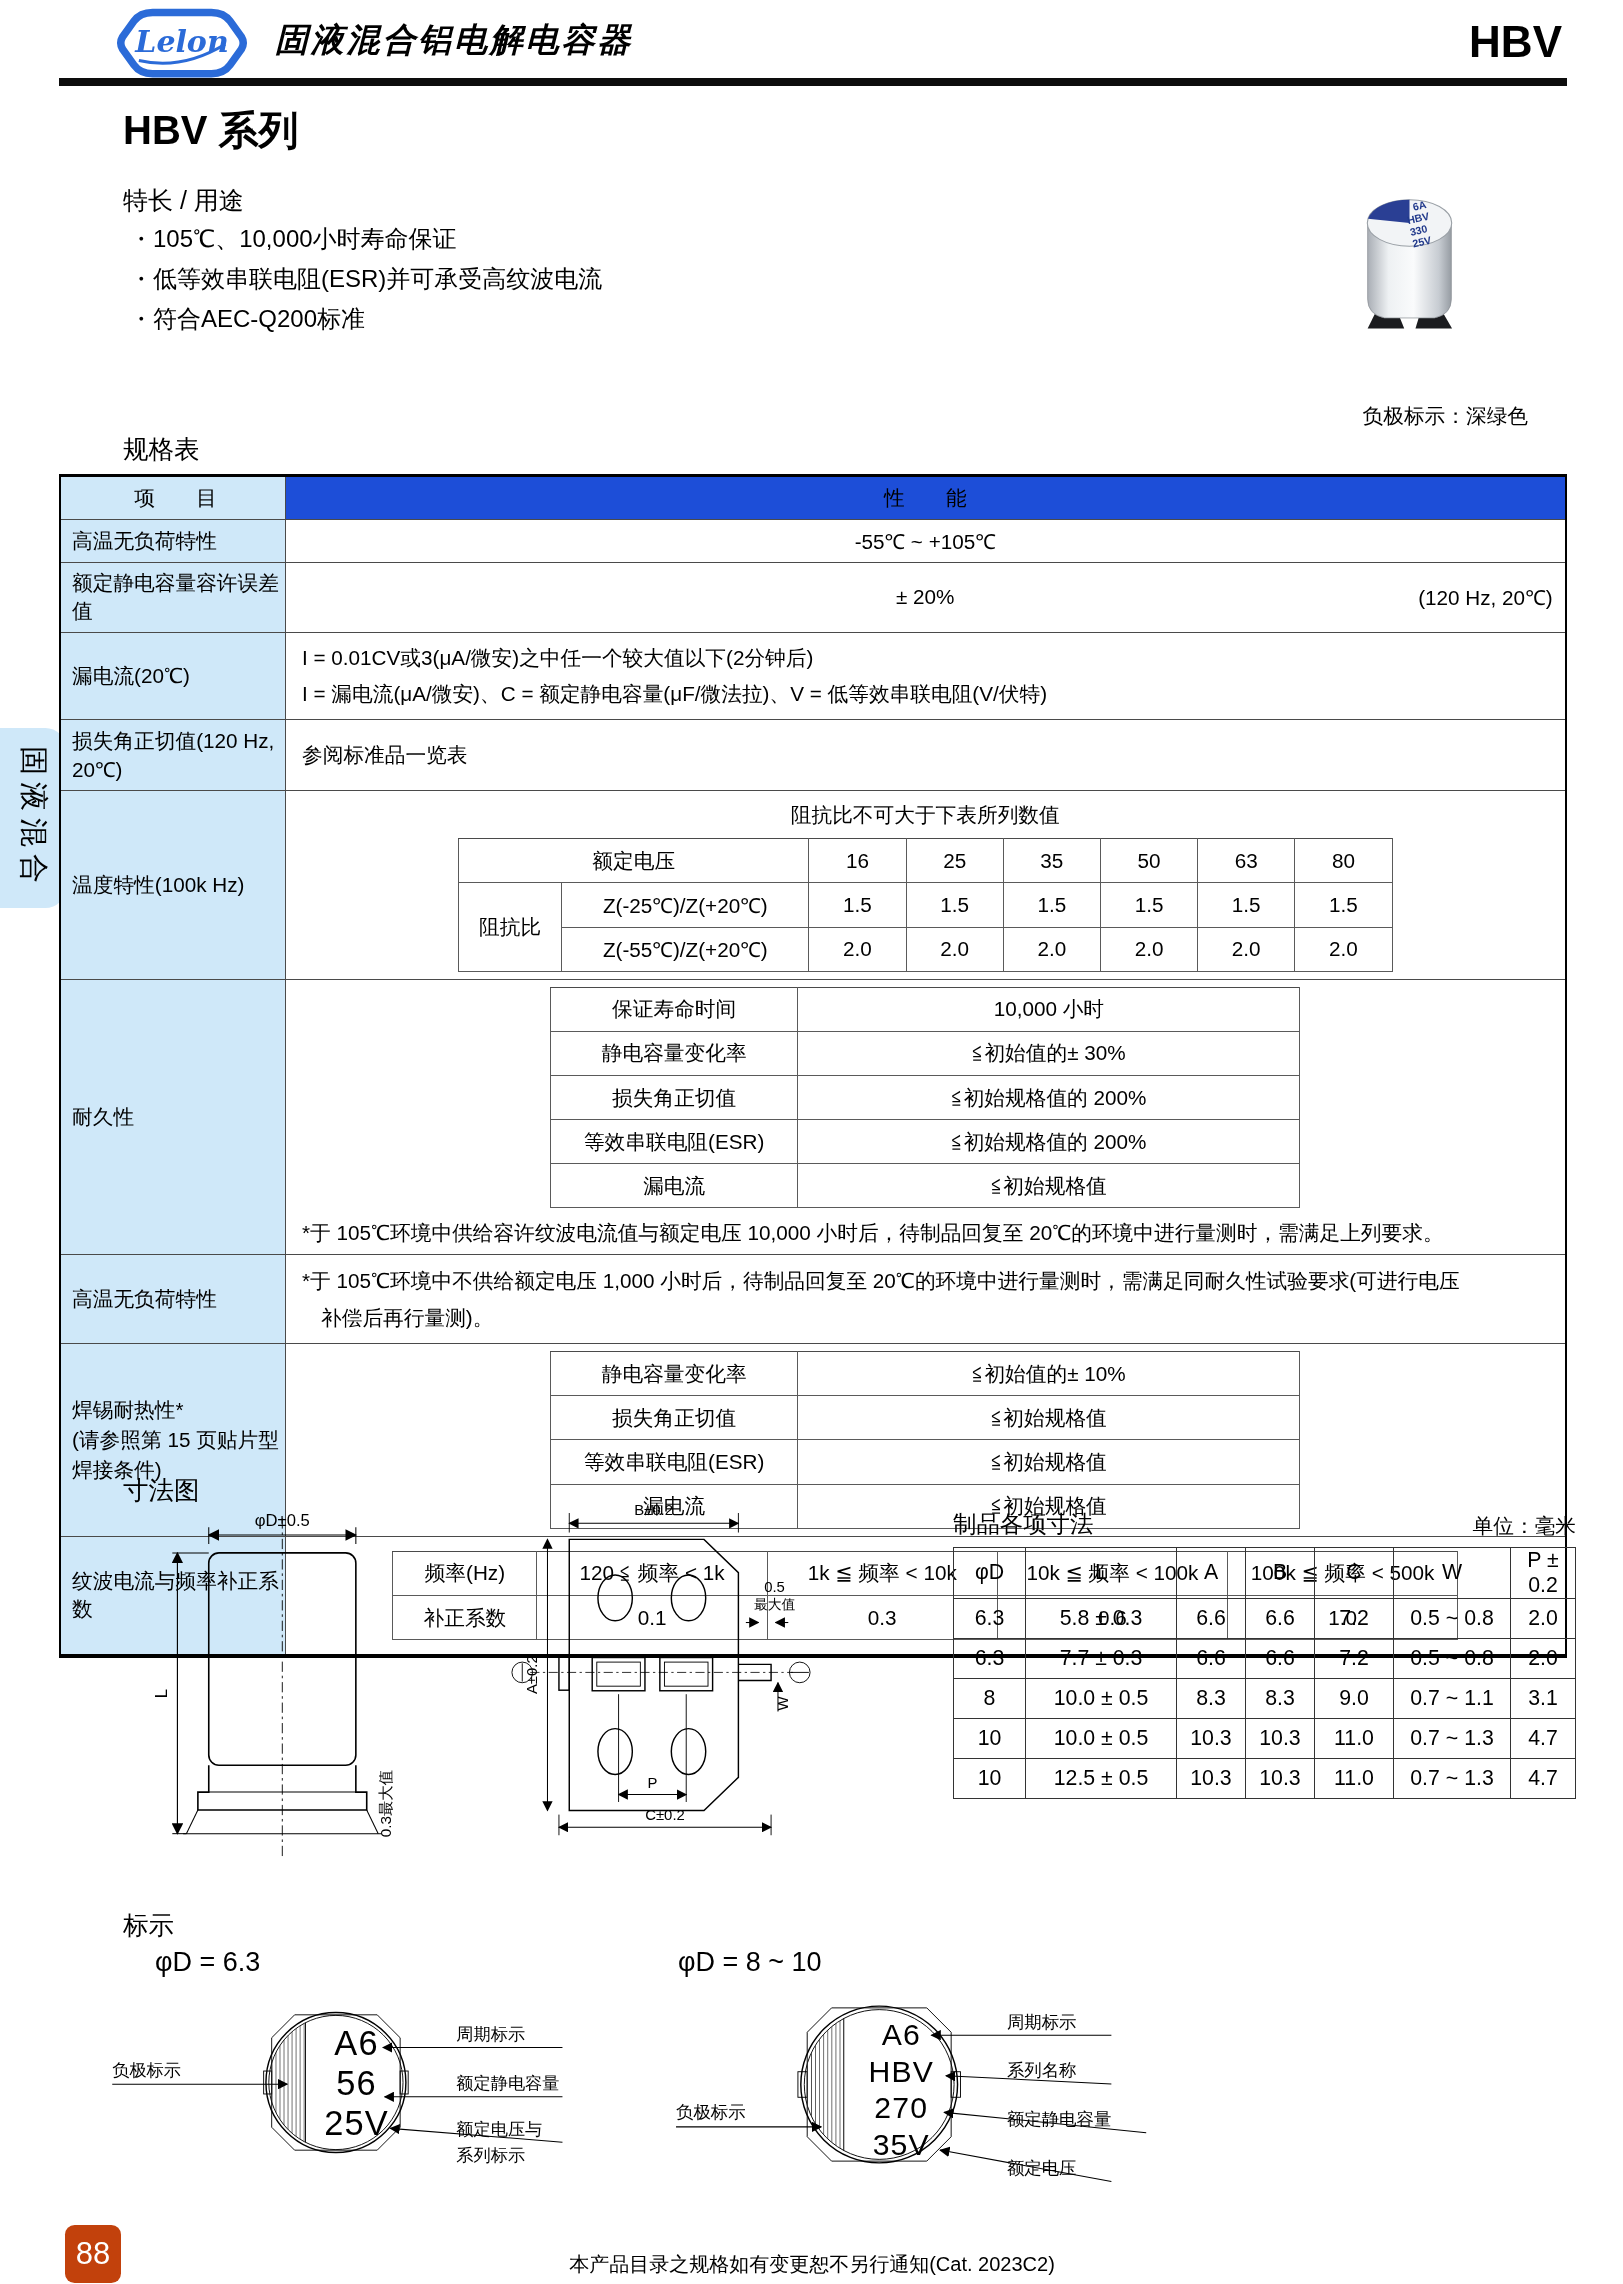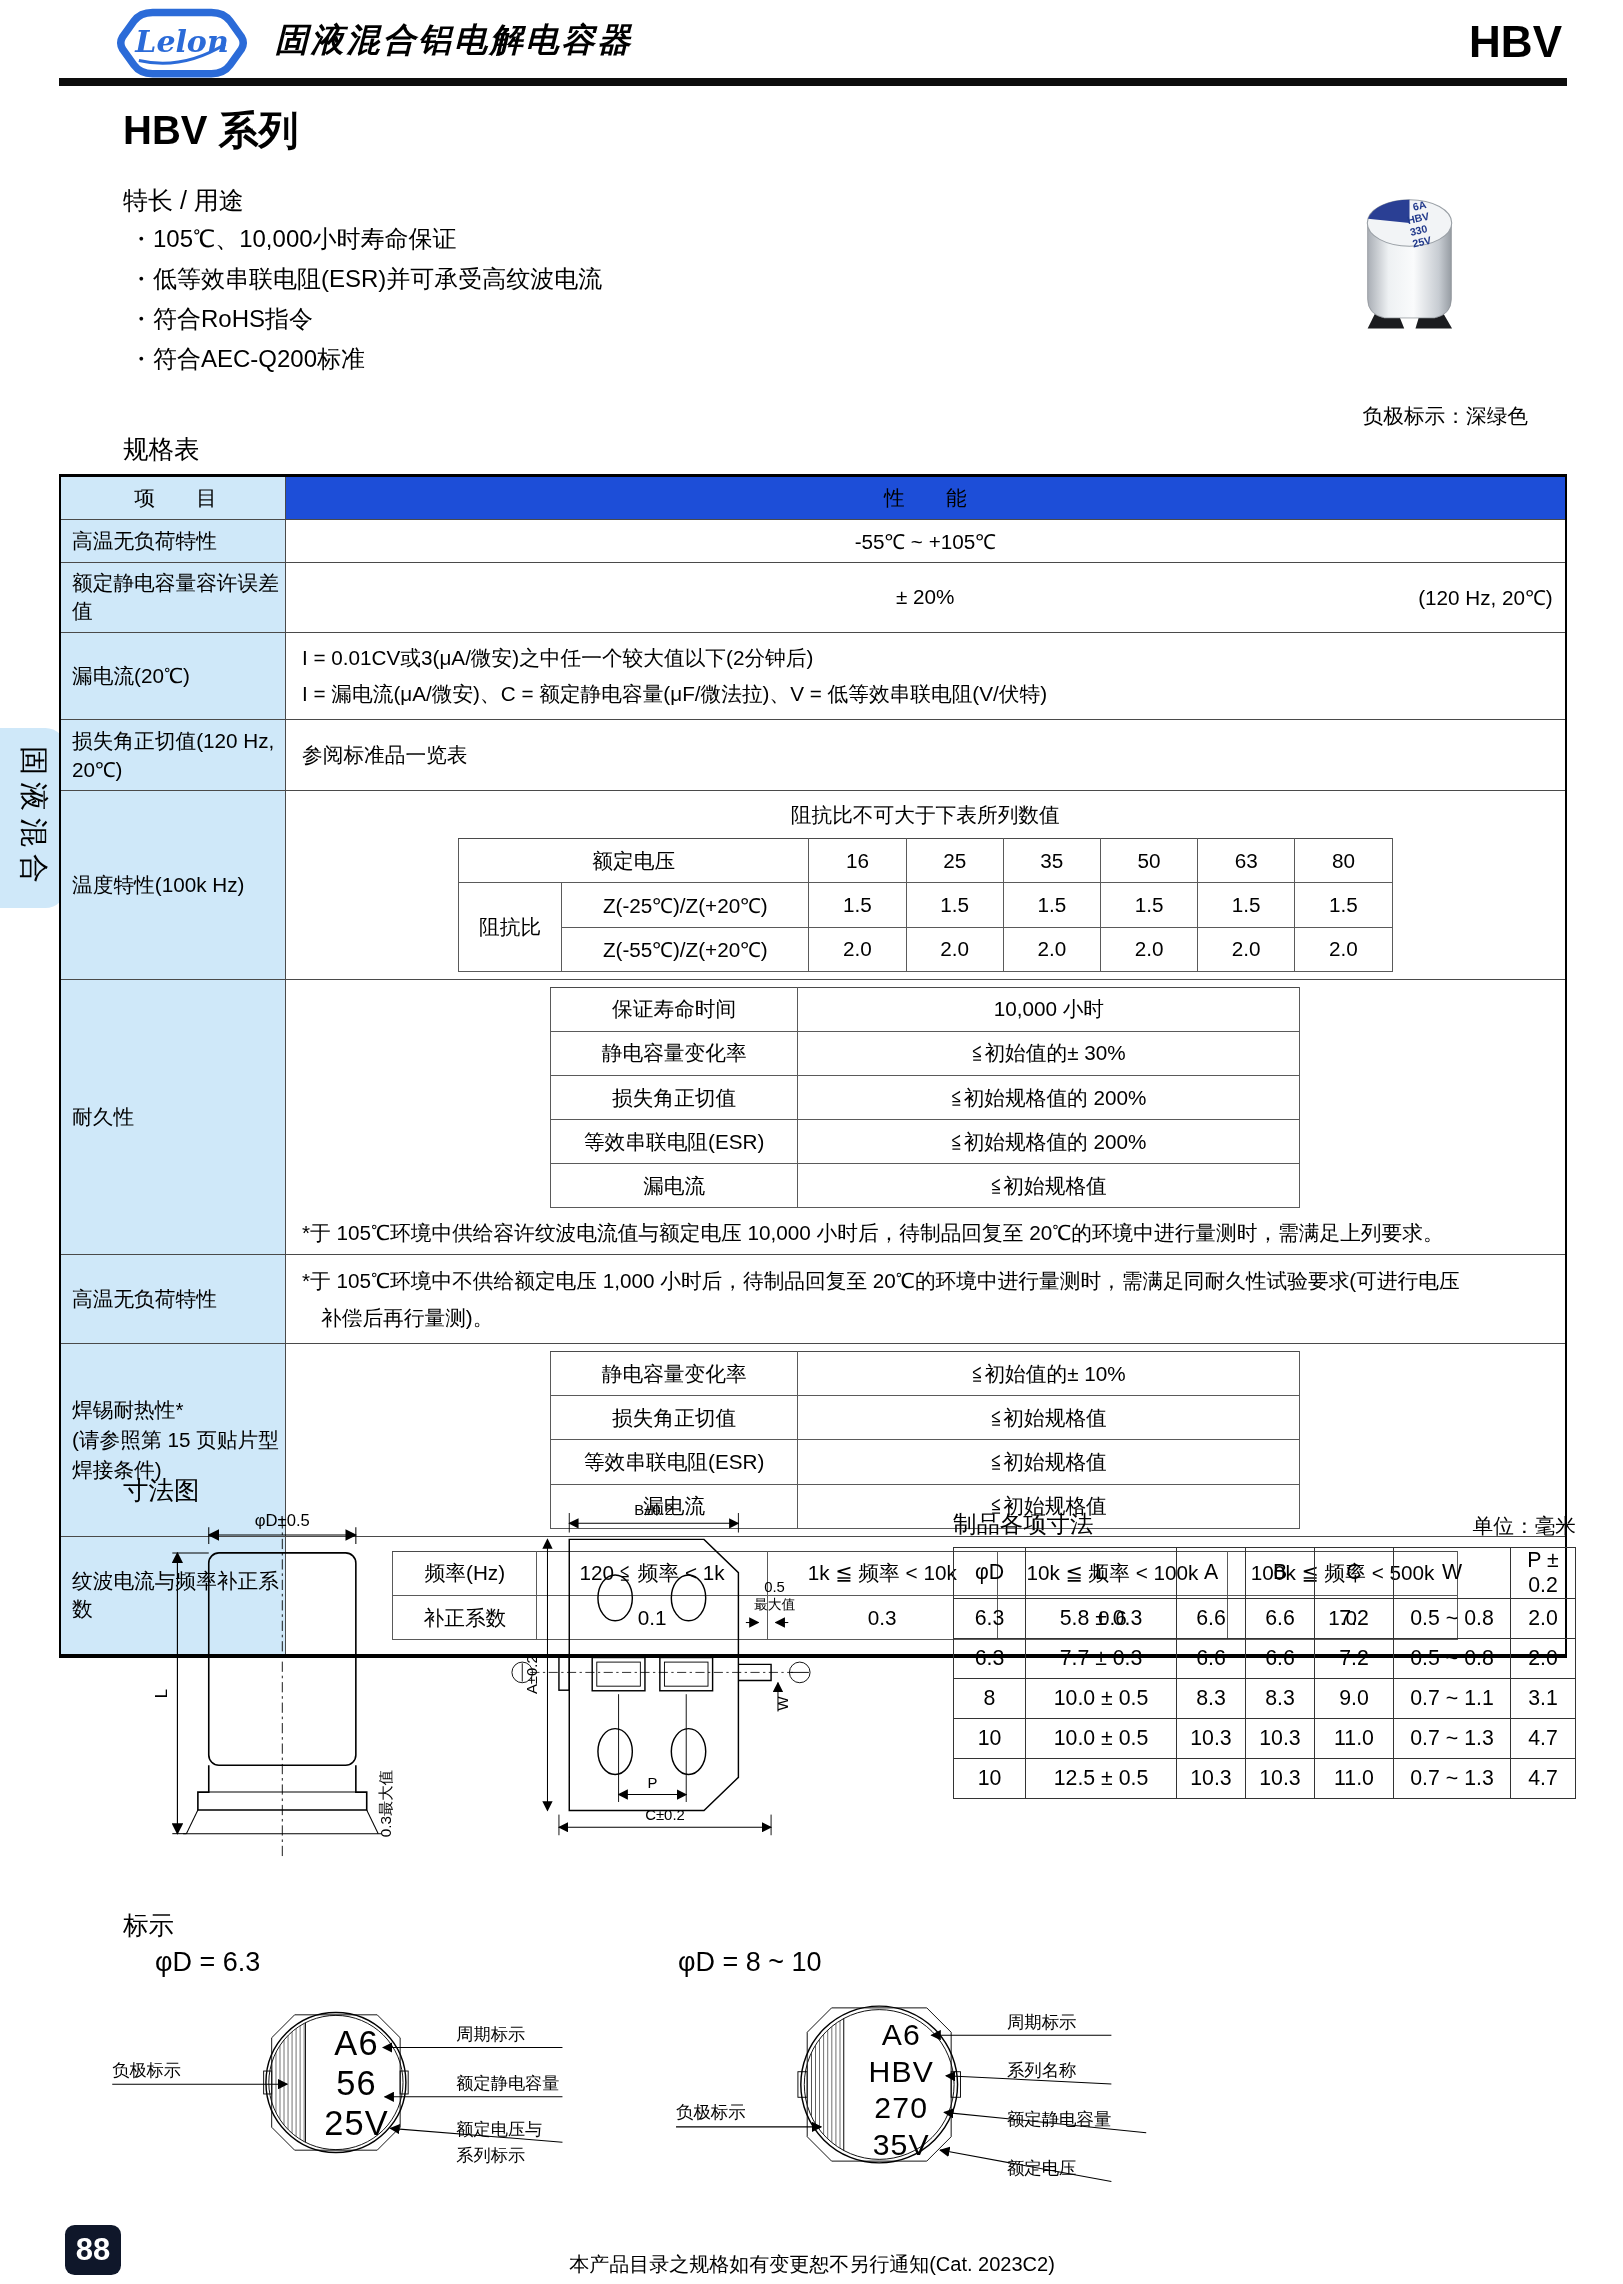--- a/index.html
+++ b/index.html
@@ -58,21 +58,21 @@
   table.dimt th,table.dimt td{border:1.4px solid #333;text-align:center;font-size:21.3px;font-weight:normal;height:39px;padding:0 2.8px;}
 
   
   .mark-heading{position:absolute;left:123px;top:1908px;font-size:25.5px;}
   .size-left{position:absolute;left:155px;top:1947px;font-size:27px;}
   .size-right{position:absolute;left:678px;top:1947px;font-size:27px;}
   .fig-left{position:absolute;left:89px;top:1985px;width:620px;height:195px;}
   .fig-right{position:absolute;left:647px;top:1980px;width:743px;height:209px;}
 
   
-  .page-badge{position:absolute;left:65px;top:2225px;width:56px;height:50px;background:#0f172a;border-radius:9.6px;color:#fff;font-size:31px;font-weight:bold;display:flex;align-items:center;justify-content:center;}
+  .page-badge{position:absolute;left:65px;top:2225px;width:56px;height:58px;background:#c2410c;border-radius:9.6px;color:#fff;font-size:31px;font-weight:normal;display:flex;align-items:center;justify-content:center;}
   .footer-note{position:absolute;left:0;top:2243px;width:1624px;text-align:center;font-size:20px;margin-top:8px;}
 
   
   .ln{stroke:#000;stroke-width:2.5;fill:none;}
   .thin{stroke:#000;stroke-width:1.6;fill:none;}
   .dimln{stroke:#000;stroke-width:1.8;fill:none;}
   .cl{stroke:#000;stroke-width:1.4;fill:none;stroke-dasharray:16 6 4 6;}
   .svgt{font-family:"Liberation Sans",sans-serif;font-size:26px;fill:#000;}
   .svgt-s{font-family:"Liberation Sans",sans-serif;font-size:24px;fill:#000;}
   .mk{font-family:"Liberation Sans",sans-serif;font-weight:500;letter-spacing:2px;fill:#000;}
@@ -94,21 +94,20 @@
 
   <div class="side-tab">
     <span>固液混合</span>
   </div>
 
   <div class="series-title">HBV 系列</div>
   <div class="features-heading">特长 / 用途</div>
   <div class="features">
     <div>105℃、10,000小时寿命保证</div>
     <div>低等效串联电阻(ESR)并可承受高纹波电流</div>
-    <div>符合RoHS指令</div>
     <div>符合AEC-Q200标准</div>
   </div>
 
   <svg class="cap-photo" viewBox="0 0 135 195">
     <defs>
       <linearGradient id="g-cap" x1="0" y1="0" x2="1" y2="0">
         <stop offset="0" stop-color="#a9aeb5"></stop>
           <stop offset="0.25" stop-color="#eef1f3"></stop>
         <stop offset="0.55" stop-color="#fafbfc"></stop>
           <stop offset="0.85" stop-color="#c7ccd2"></stop>

